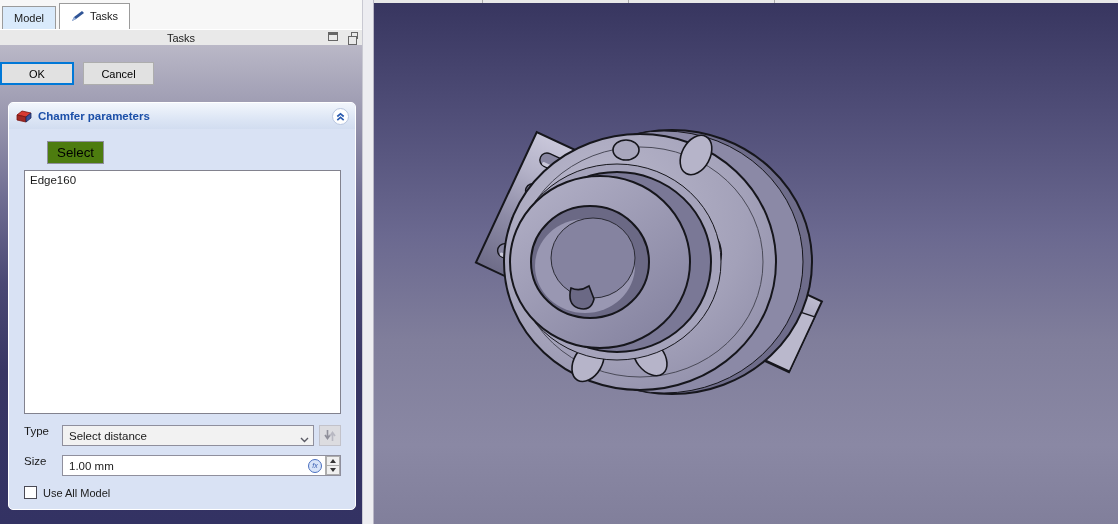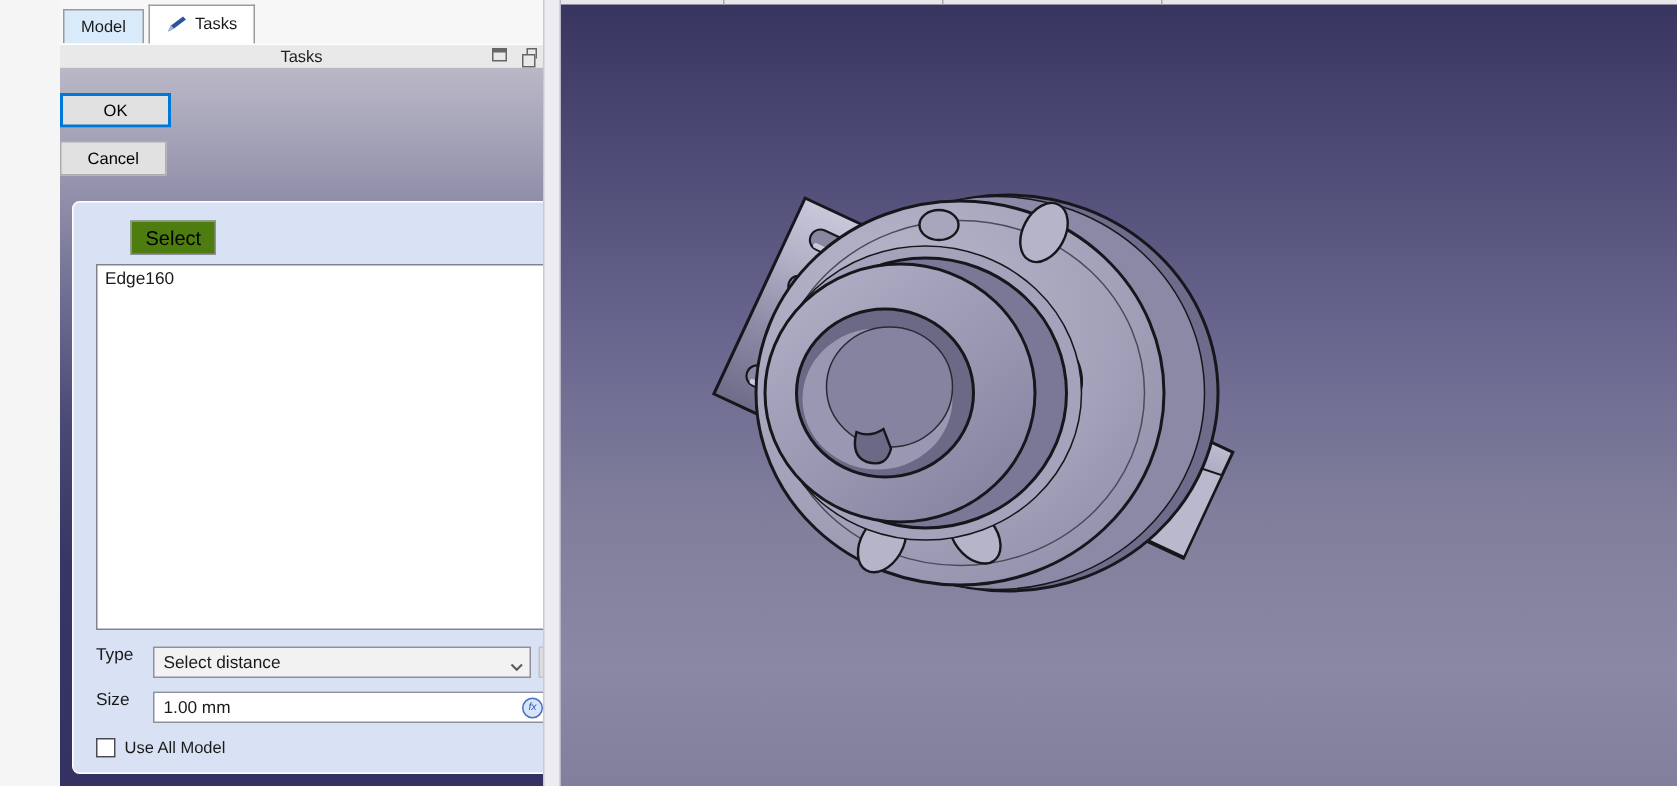--- a/index.html
+++ b/index.html
@@ -1,37 +1,37 @@
 <!DOCTYPE html>
 <html><head>
 <meta charset="utf-8">
 <style>
   * { margin:0; padding:0; box-sizing:border-box; }
   html,body { width:1118px; height:524px; overflow:hidden; }
   body { font-family:"Liberation Sans", sans-serif; font-size:11px; color:#1a1a1a; }
   .app { position:relative; width:1118px; height:524px; display:flex; background:#f0f0f0; }
 
   
-  .dock { width:362px; height:524px; display:flex; flex-direction:column; background:#f5f5f5;padding-left:40px; }
+  .dock { width:362px; height:524px; display:flex; flex-direction:column; background:#f5f5f5; }
   .tabbar { height:29px; background:#f7f7f7; display:flex; align-items:flex-end; padding-left:2px; position:relative; }
   .tab { display:flex; align-items:center; gap:5px; padding:4px 11px 5px 11px; border:1px solid #9b9b9b; border-bottom:none; margin-right:3px; cursor:default; }
   .tab.inactive { background:#d9eafb; height:23px; }
   .tab.active { background:#ffffff; height:26px; position:relative; z-index:2; }
   .pen-icon { width:14px; height:12px; display:inline-block; }
   .titlebar { height:16px; background:#e9e9e9; border-top:1px solid #ffffff; display:flex; align-items:center; position:relative; }
   .titlebar .title { flex:1; text-align:center; font-size:11px; color:#222; }
   .tb-btns { position:absolute; right:4px; top:2px; display:flex; gap:8px; }
   .tb-btn { width:11px; height:11px; display:inline-block; position:relative; cursor:default; }
   .float-glyph { width:10px; height:9px; border:1px solid #666; border-top:3px solid #666; display:block; }
   .undock-glyph { width:7px; height:7px; border:1px solid #666; display:block; position:absolute; right:0; top:0; background:#e9e9e9; }
   .undock-glyph:before { content:""; position:absolute; left:-4px; top:3px; width:7px; height:7px; border:1px solid #666; background:#e9e9e9; }
 
   .dockbody { flex:1; background:linear-gradient(180deg,#bab8c7 0%,#9b99b0 14%,#6f6d92 32%,#4a4874 50%,#383664 68%,#333263 100%); padding-top:17px; overflow:hidden; }
 
-  .btnrow { display:flex; justify-content:flex-start; gap:9px; margin-bottom:17px;flex-direction:column; }
+  .btnrow { display:flex; justify-content:flex-start; gap:9px; margin-bottom:17px; }
   .btn { font-size:11px; background:#e1e1e1; padding:0; height:23px; text-align:center; cursor:default; }
   .btn.ok { width:74px; border:2px solid #0078d7; }
   .btn.cancel { width:71px; border:1px solid #adadad; }
 
   
   .group { margin:0 0 0 8px; width:348px; border:1px solid #ffffff; border-radius:5px; overflow:hidden; background:#d9e2f4; }
   .group-hdr { height:26px; display:flex; align-items:center; padding:0 6px 0 7px; background:linear-gradient(180deg,#f2f6fc 0%,#dde6f5 60%,#d2ddf0 100%); }
   .group-hdr .g-title { flex:1; font-weight:bold; color:#1b4fa8; font-size:11.5px; padding-left:6px; }
   .chamfer-glyph { width:16px; height:13px; display:block; }
   .collapse-btn { width:17px; height:17px; border-radius:50%; background:#ffffff; border:1px solid #b8c6e0; display:flex; align-items:center; justify-content:center; cursor:default; }
@@ -104,20 +104,36 @@
     </div>
 
     <div class="dockbody">
 
       <div class="btnrow">
         <button class="btn ok">OK</button>
         <button class="btn cancel">Cancel</button>
       </div>
 
       <div class="group">
+        <div class="group-hdr">
+          <span class="chamfer-glyph">
+            <svg width="16" height="13" viewBox="0 0 16 13">
+              <polygon points="1,5 6,1 15,3 10,7" fill="#d83a33" stroke="#7a1410" stroke-width="0.8"></polygon>
+              <polygon points="1,5 10,7 10,12 1,10" fill="#a02824" stroke="#7a1410" stroke-width="0.8"></polygon>
+              <polygon points="10,7 15,3 15,8 10,12" fill="#3a4f9b" stroke="#1d2a57" stroke-width="0.8"></polygon>
+            </svg>
+          </span>
+          <span class="g-title">Chamfer parameters</span>
+          <span class="collapse-btn">
+            <svg width="11" height="11" viewBox="0 0 12 12">
+              <path d="M2.5 6 L6 3 L9.5 6" fill="none" stroke="#2b5bb0" stroke-width="1.8"></path>
+              <path d="M2.5 10 L6 7 L9.5 10" fill="none" stroke="#2b5bb0" stroke-width="1.8"></path>
+            </svg>
+          </span>
+        </div>
 
         <div class="group-body">
           <button class="select-btn">Select</button>
 
           <div class="edgelist">
             <div class="edgeitem">Edge160</div>
           </div>
 
           <div class="formrow">
             <span class="flabel">Type</span>

